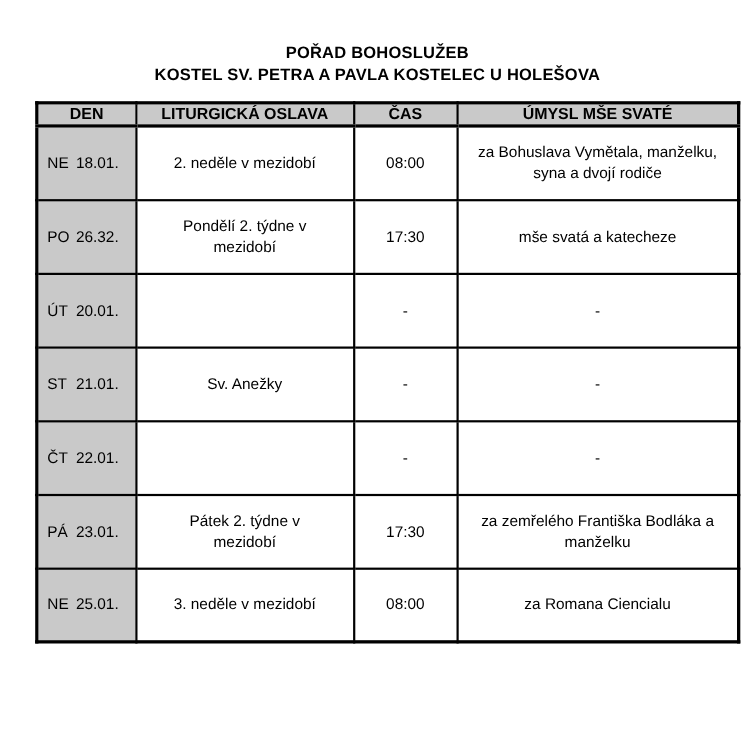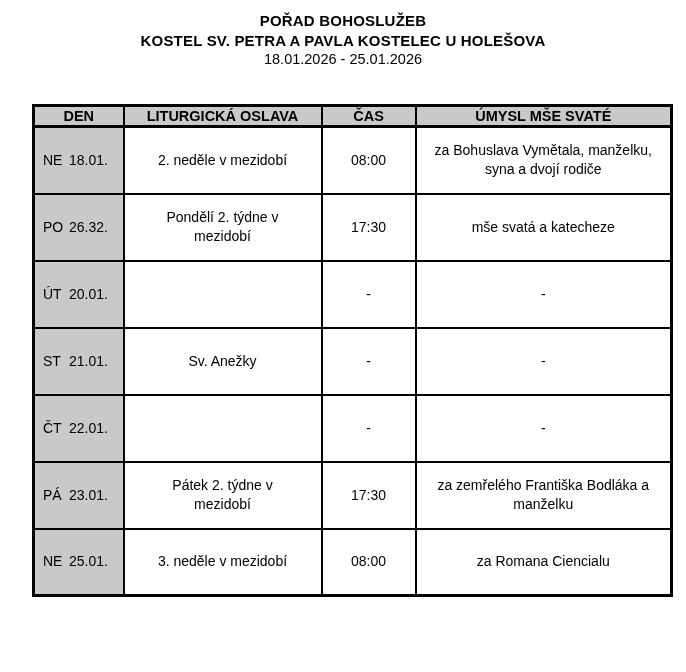--- a/index.html
+++ b/index.html
@@ -8,41 +8,41 @@
     padding: 0;
     width: 686px;
     height: 672px;
     background: #ffffff;
     color: #000000;
     font-family: "Liberation Sans", sans-serif;
   }
   .doc-header {
     padding-top: 11px;
     text-align: center;
+    margin-top: 28px;
   }
   .doc-title,
   .doc-subtitle {
     font-size: 15px;
     font-weight: bold;
     line-height: 19.5px;
     letter-spacing: 0.2px;
   }
   .date-range {
     font-size: 14.5px;
     line-height: 19.5px;
   }
   table.schedule {
     position: absolute;
     left: 32px;
     top: 92px;
     width: 638px;
     border-collapse: collapse;
     table-layout: fixed;
     border: 3px solid #000000;
-    margin-top: 12px;
   }
   .schedule th,
   .schedule td {
     border: 2px solid #000000;
     overflow: hidden;
   }
   .schedule thead th {
     background: #c9c9c9;
     height: 21px;
     font-size: 14.5px;
@@ -70,21 +70,20 @@
   .day-abbrev { display: inline-block; min-width: 26px; }
   td.celebration-cell { padding: 2px 26px; border-radius: 16px; }
   td.intention-cell { padding: 2px 8px; }
 </style>
 </head>
 <body>
 
 <div class="doc-header">
   <div class="doc-title">POŘAD BOHOSLUŽEB</div>
   <div class="doc-subtitle">KOSTEL SV. PETRA A PAVLA KOSTELEC U HOLEŠOVA</div>
-  <div class="date-range">18.01.2026 - 25.01.2026</div>
 </div>
 
 <table class="schedule">
   <colgroup>
     <col style="width:90px">
     <col style="width:198px">
     <col style="width:94px">
     <col style="width:256px">
   </colgroup>
   <thead>

